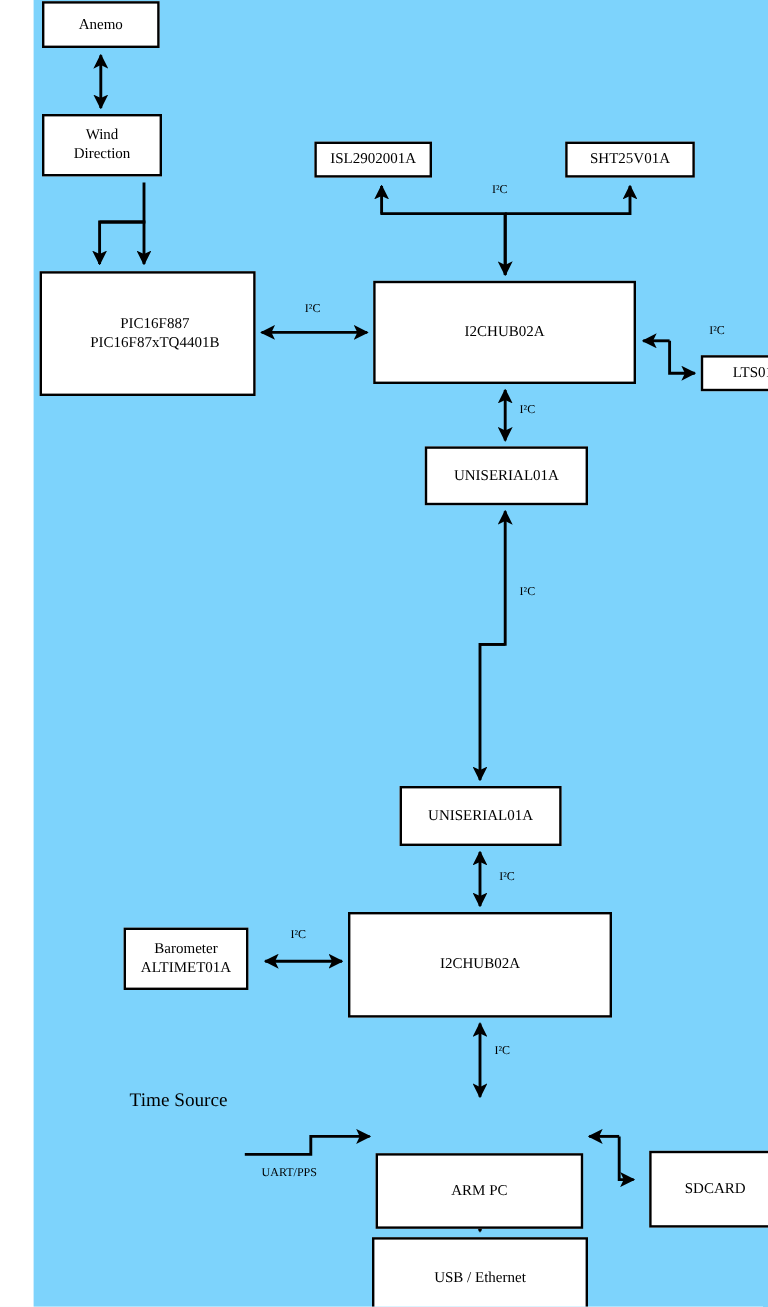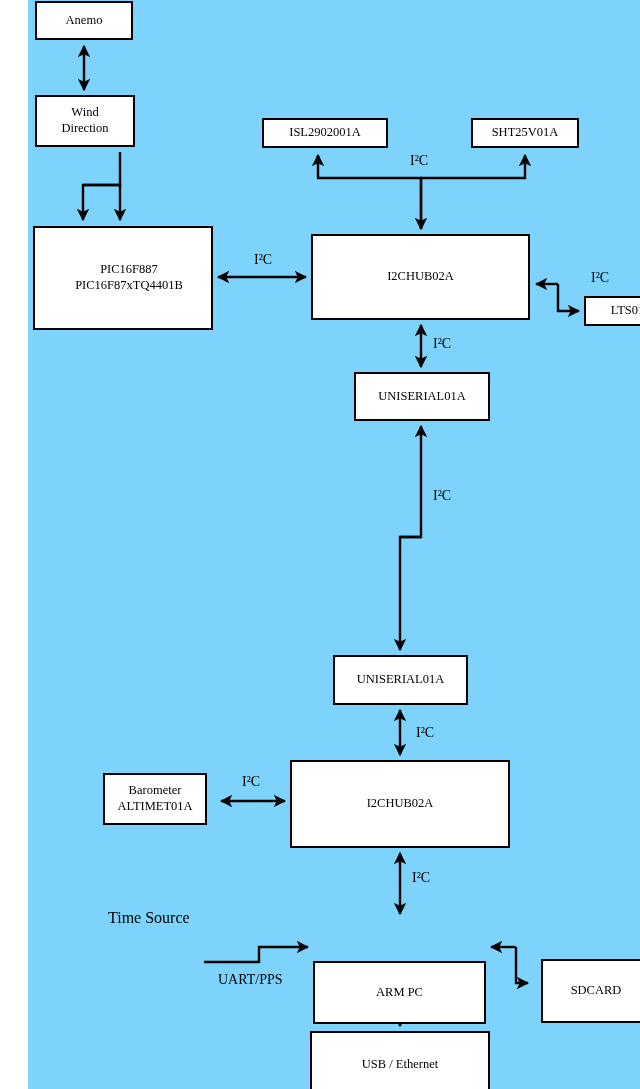--- a/index.html
+++ b/index.html
@@ -32,21 +32,21 @@
     align-items: center;
     justify-content: center;
     text-align: center;
     font-size: 12.5px;
     line-height: 1.25;
     color: #000000;
     white-space: pre-line;
   }
   .edge-label {
     position: absolute;
-    font-size: 14px;
+    font-size: 10px;
     color: #000000;
     white-space: nowrap;
   }
   .free-label {
     position: absolute;
     font-size: 16px;
     color: #000000;
     white-space: nowrap;
   }
 </style>
@@ -103,21 +103,21 @@
   </svg>
 
   <div class="node" style="left:7px;  top:1px;    width:98px;  height:39px;">Anemo</div>
 
   <div class="node" style="left:7px;  top:95px;   width:100px; height:52px;">Wind
 Direction</div>
 
   <div class="node" style="left:5px;  top:226px;  width:180px; height:104px;padding-left:12px;">PIC16F887
 PIC16F87xTQ4401B</div>
 
-  <div class="node" style="left:234px; top:118px; width:126px; height:30px;">ISL2902001A</div>
+  <div class="node" style="left:234px; top:118px; width:98px; height:30px;">ISL2902001A</div>
 
   <div class="node" style="left:443px; top:118px; width:108px; height:30px;">SHT25V01A</div>
 
   <div class="node" style="left:283px; top:234px; width:219px; height:86px;">I2CHUB02A</div>
 
   <div class="node" style="left:556px; top:296px; width:96px;  height:30px;">LTS01A</div>
 
   <div class="node" style="left:326px; top:372px; width:136px; height:49px;">UNISERIAL01A</div>
 
   <div class="node" style="left:305px; top:655px; width:135px; height:50px;">UNISERIAL01A</div>

